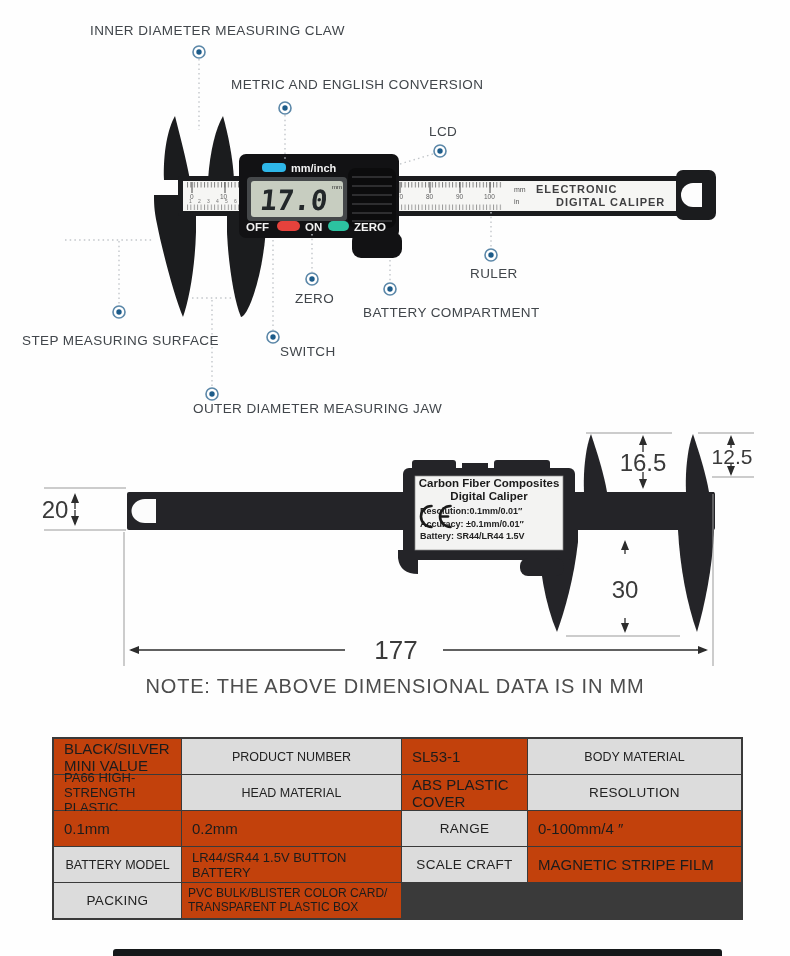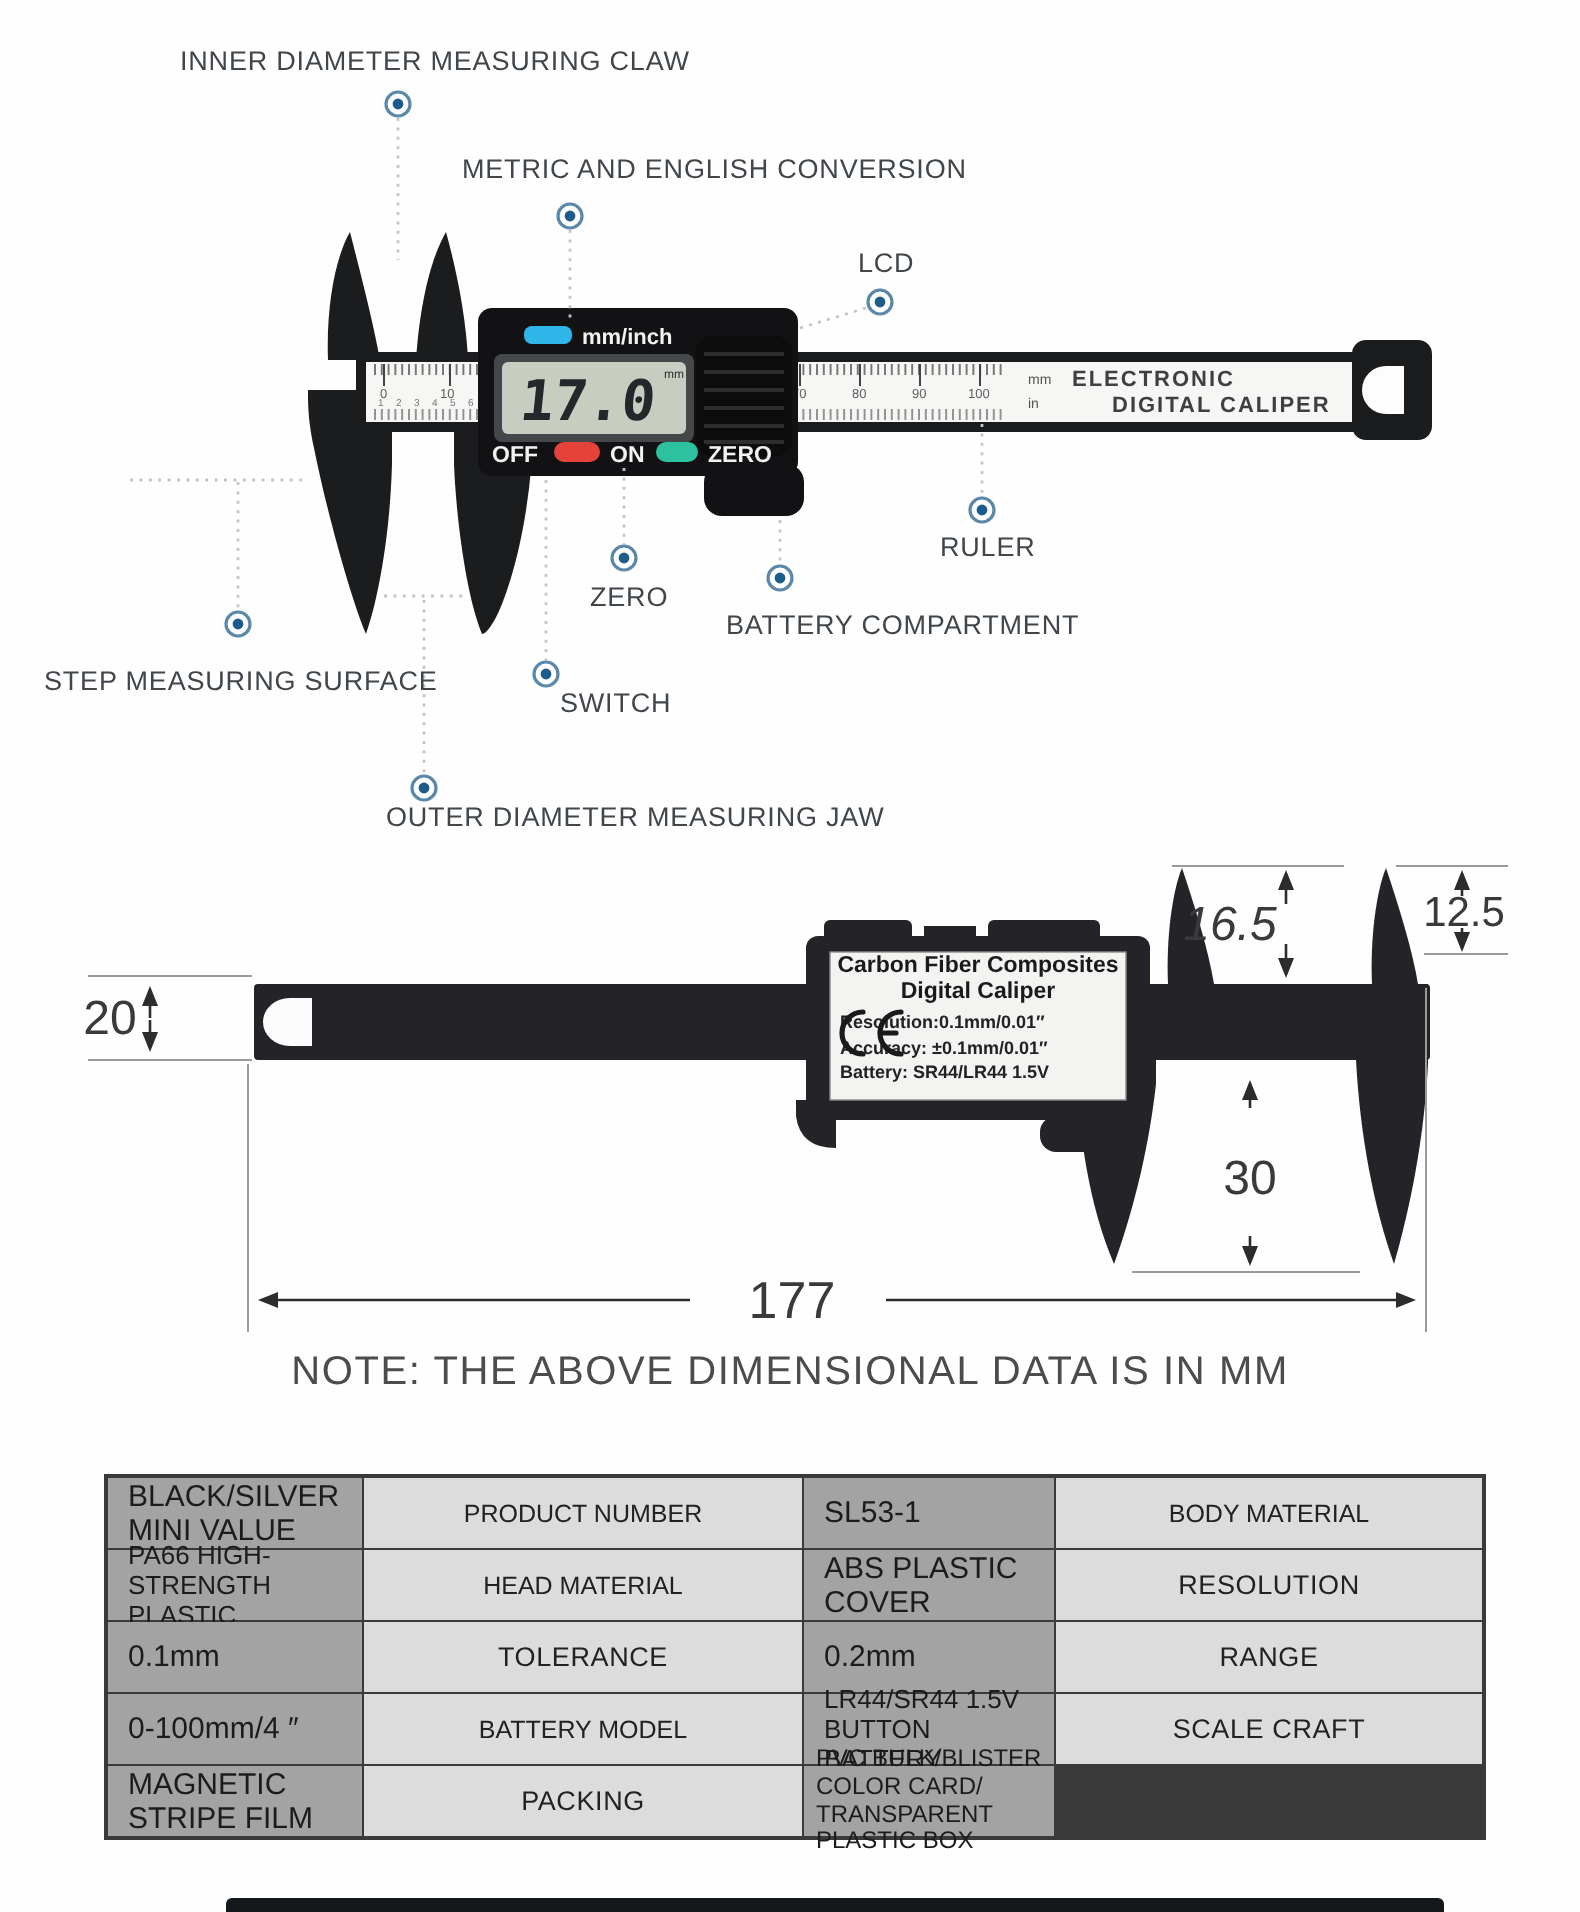--- a/index.html
+++ b/index.html
@@ -20,21 +20,21 @@
   .label-card .specs{position:relative;text-align:left;padding:2px 0 0 3px;}
   .label-card .s{font-size:9px;font-weight:bold;color:#222;line-height:12.5px;white-space:nowrap;}
   .ce{position:absolute;right:2px;bottom:0px;}
   
   .note{position:absolute;left:0;top:675px;width:790px;text-align:center;font-size:20px;
         letter-spacing:.8px;color:#4c4c4c;}
   
   .spec-table{position:absolute;left:52px;top:737px;display:grid;
               grid-template-columns:127px 219px 125px 213px;grid-auto-rows:35px;
               border:2px solid #3a3a3a;background:#3a3a3a;grid-gap:1px;}
-  .cell{background:#a3a3a3;display:flex;align-items:center;color:#1c1c1c;}
+  .cell{background:#c2410c;display:flex;align-items:center;color:#1c1c1c;}
   .cell.hd{background:#dcdcdc;justify-content:center;font-size:12.5px;color:#222;}
   .cell.hd.lg{font-size:13.5px;letter-spacing:.3px;}
   .cell.val{padding-left:10px;font-size:15px;}
   .cell.val.sm{font-size:13px;}
   .cell.val.xs{font-size:12px;line-height:1.15;padding-left:6px;}
   
   .bottom-bar{position:absolute;left:113px;top:949px;width:609px;height:7px;
               background:#15181a;border-radius:3px 3px 0 0;}
 </style>
 </head>
@@ -243,21 +243,21 @@
         <line x1="731" y1="28" x2="731" y2="17" marker-end="url(#ah)"></line>
         <line x1="731" y1="44" x2="731" y2="54" marker-end="url(#ah)"></line>
         <line x1="625" y1="134" x2="625" y2="122" marker-end="url(#ah)"></line>
         <line x1="625" y1="198" x2="625" y2="211" marker-end="url(#ah)"></line>
         <line x1="345" y1="230" x2="131" y2="230" marker-end="url(#ah)"></line>
         <line x1="443" y1="230" x2="706" y2="230" marker-end="url(#ah)"></line>
       </g>
     </svg>
 
     <div class="dim-num" style="left:38px;top:76px;width:34px;">20</div>
-    <div class="dim-num" style="left:585px;top:29px;width:60px;font-style:italic;">16.5</div>
+    <div class="dim-num" style="left:613px;top:29px;width:60px;">16.5</div>
     <div class="dim-num" style="left:702px;top:25px;width:60px;font-size:21px;">12.5</div>
     <div class="dim-num" style="left:600px;top:156px;width:50px;">30</div>
     <div class="dim-num" style="left:364px;top:215px;width:64px;font-size:26px;">177</div>
 
     <div class="label-card">
       <div class="t">Carbon Fiber Composites</div>
       <div class="t">Digital Caliper</div>
       <div class="specs">
         <div class="s">Resolution:0.1mm/0.01″</div>
         <div class="s">Accuracy: ±0.1mm/0.01″</div>
@@ -280,21 +280,20 @@
     <div class="cell hd">PRODUCT NUMBER</div>
     <div class="cell val">SL53-1</div>
 
     <div class="cell hd">BODY MATERIAL</div>
     <div class="cell val sm">PA66 HIGH-STRENGTH PLASTIC</div>
     <div class="cell hd">HEAD MATERIAL</div>
     <div class="cell val">ABS PLASTIC COVER</div>
 
     <div class="cell hd lg">RESOLUTION</div>
     <div class="cell val">0.1mm</div>
-    <div class="cell hd lg">TOLERANCE</div>
     <div class="cell val">0.2mm</div>
 
     <div class="cell hd lg">RANGE</div>
     <div class="cell val">0-100mm/4 ″</div>
     <div class="cell hd">BATTERY MODEL</div>
     <div class="cell val sm">LR44/SR44 1.5V BUTTON BATTERY</div>
 
     <div class="cell hd lg">SCALE CRAFT</div>
     <div class="cell val">MAGNETIC STRIPE FILM</div>
     <div class="cell hd lg">PACKING</div>

